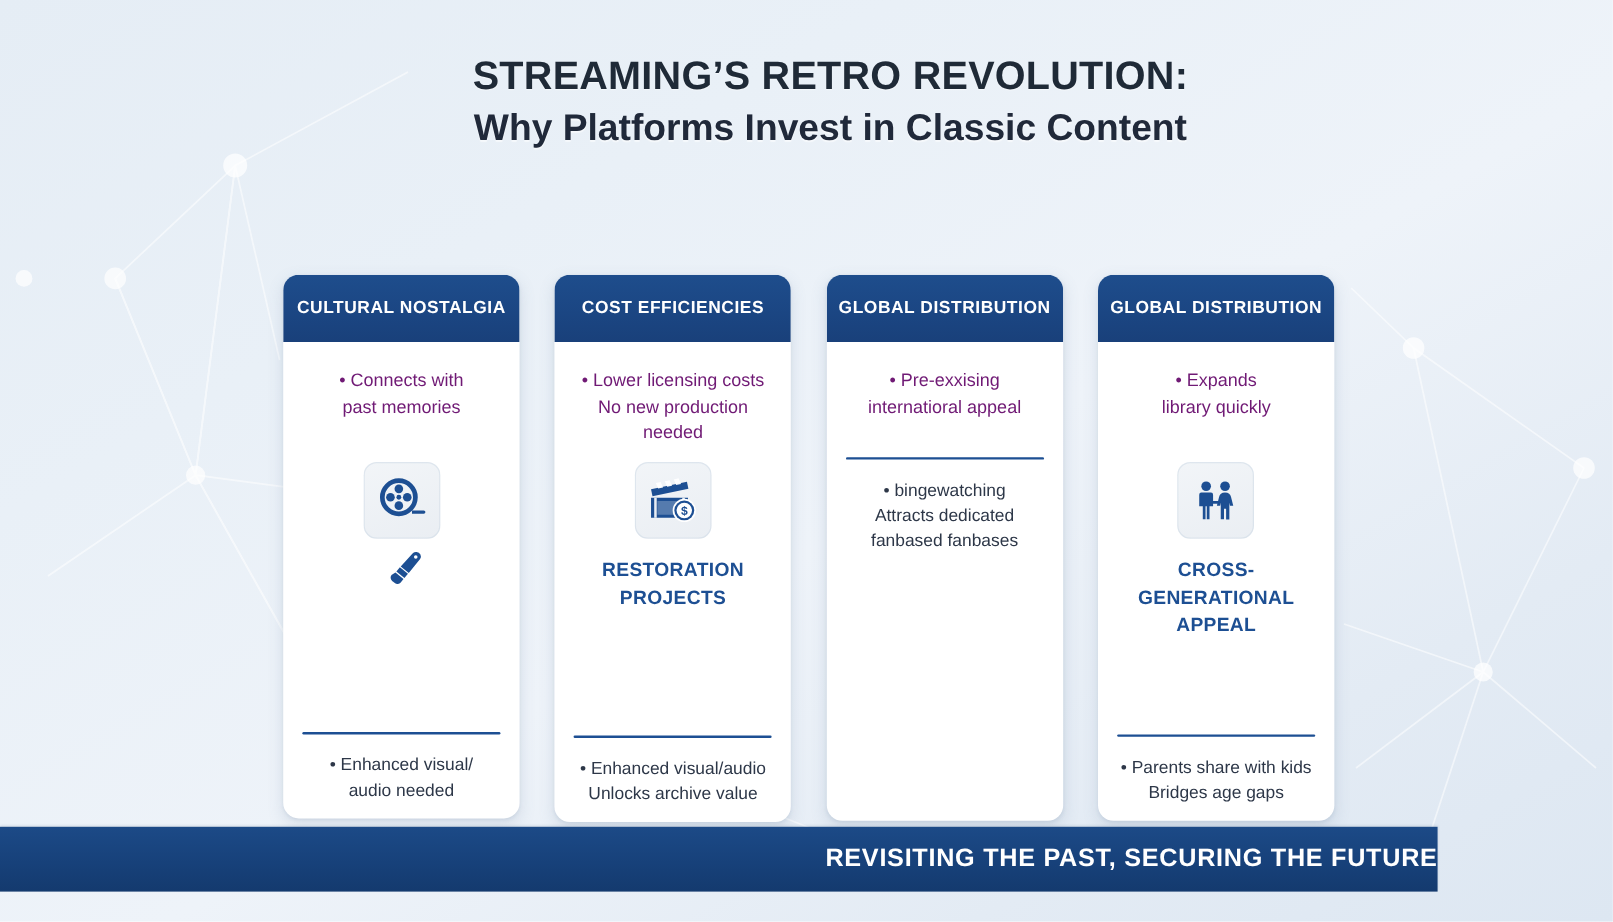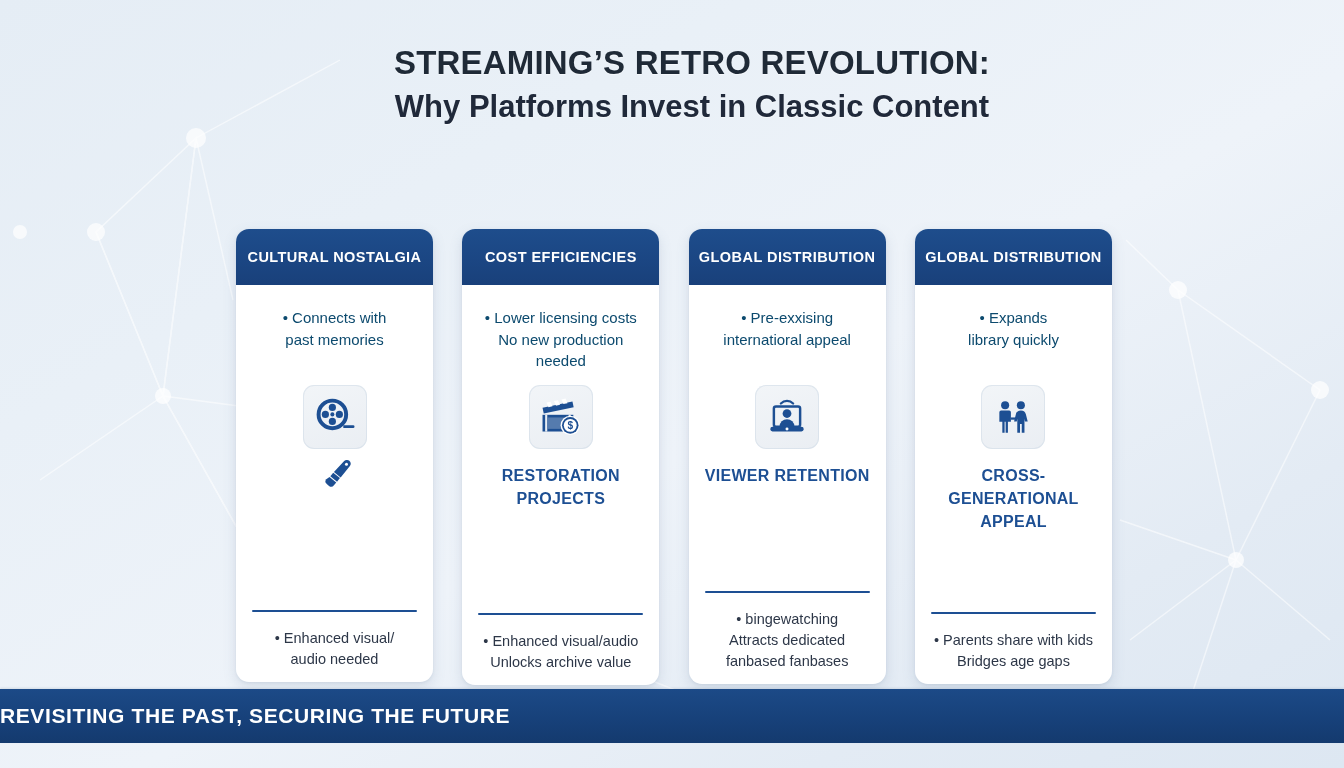--- a/index.html
+++ b/index.html
@@ -93,21 +93,21 @@
     flex: 1 1 auto;
     display: flex;
     flex-direction: column;
     padding: 0 12px;
   }
 
   .bullet-top {
     margin-top: 22px;
     text-align: center;
     font-size: 15px;
-    color: #0c4a6e;
+    color: #701a75;
     line-height: 1.42;
     min-height: 64px;
   }
   .bullet-top .b-first::before {
     content: "• ";
   }
 
   .icon-zone {
     flex: 1 1 auto;
     display: flex;
@@ -166,26 +166,26 @@
   }
 
   
   .spacer-label { height: 0; }
 
   
   .footer-banner {
     position: absolute;
     left: 0;
     top: 689px;
-    width: 1344px;
+    width: 1198px;
     height: 54px;
     background: linear-gradient(180deg, #1c4a87 0%, #17417a 55%, #143a6e 100%);
     display: flex;
     align-items: center;
-    justify-content: flex-start;
+    justify-content: flex-end;
     box-shadow: 0 -1px 2px rgba(60,85,120,0.15);
   }
   .footer-text {
     color: #ffffff;
     font-size: 21px;
     font-weight: bold;
     letter-spacing: 0.6px;
     text-transform: uppercase;
   }
 </style>
@@ -301,33 +301,20 @@
     </div>
   </div>
 
   <div class="card card-h3">
     <div class="card-header">GLOBAL DISTRIBUTION</div>
     <div class="card-body">
       <div class="bullet-top">
         <div class="b-first">Pre-exxising</div>
         <div>internatioral appeal</div>
       </div>
-      <div class="icon-zone">
-        <div class="icon-tile">
-          <svg width="42" height="42" viewBox="0 0 48 48" fill="none" aria-hidden="true">
-            <path d="M17 8.5a10 10 0 0 1 14 0" stroke="#1d4f93" stroke-width="2.6" stroke-linecap="round"></path>
-            <rect x="9" y="12" width="30" height="23" rx="2.4" stroke="#1d4f93" stroke-width="2.8"></rect>
-            <circle cx="24" cy="20" r="5" fill="#1d4f93"></circle>
-            <path d="M15.5 35a8.5 8.5 0 0 1 17 0z" fill="#1d4f93"></path>
-            <rect x="5" y="35" width="38" height="5.5" rx="2.4" fill="#1d4f93"></rect>
-            <circle cx="24" cy="37.8" r="1.7" fill="#ffffff"></circle>
-          </svg>
-        </div>
-        <div class="section-label">VIEWER RETENTION</div>
-      </div>
       <div class="divider"></div>
       <div class="bullet-bottom">
         <div class="b-first">bingewatching</div>
         <div>Attracts dedicated</div>
         <div>fanbased fanbases</div>
       </div>
     </div>
   </div>
 
   <div class="card card-h4">

